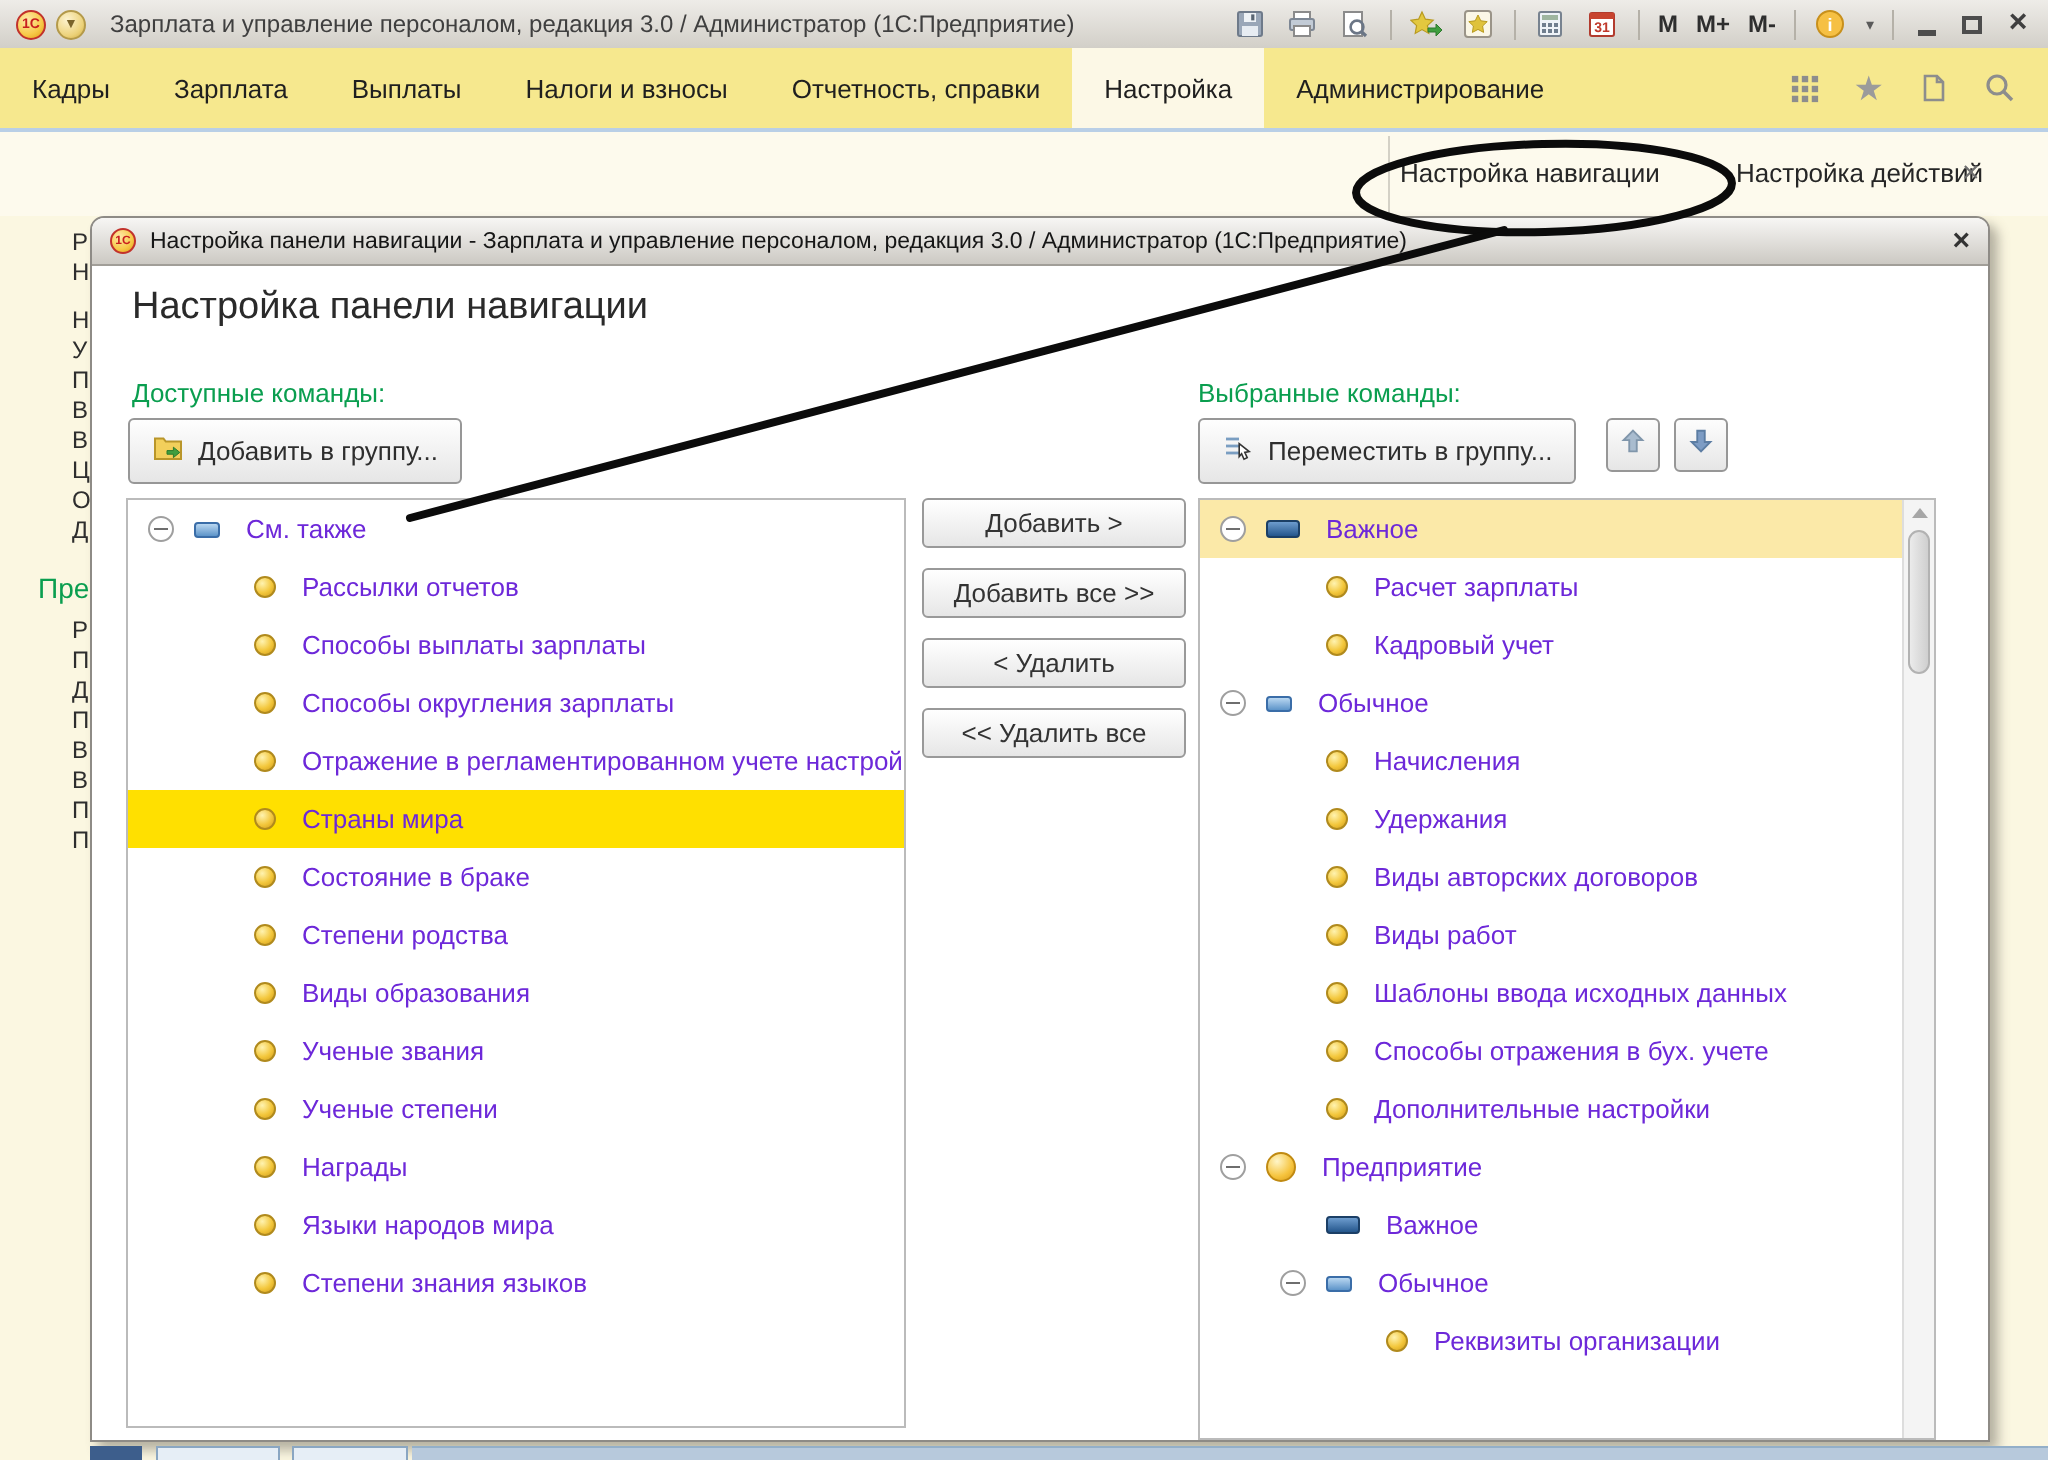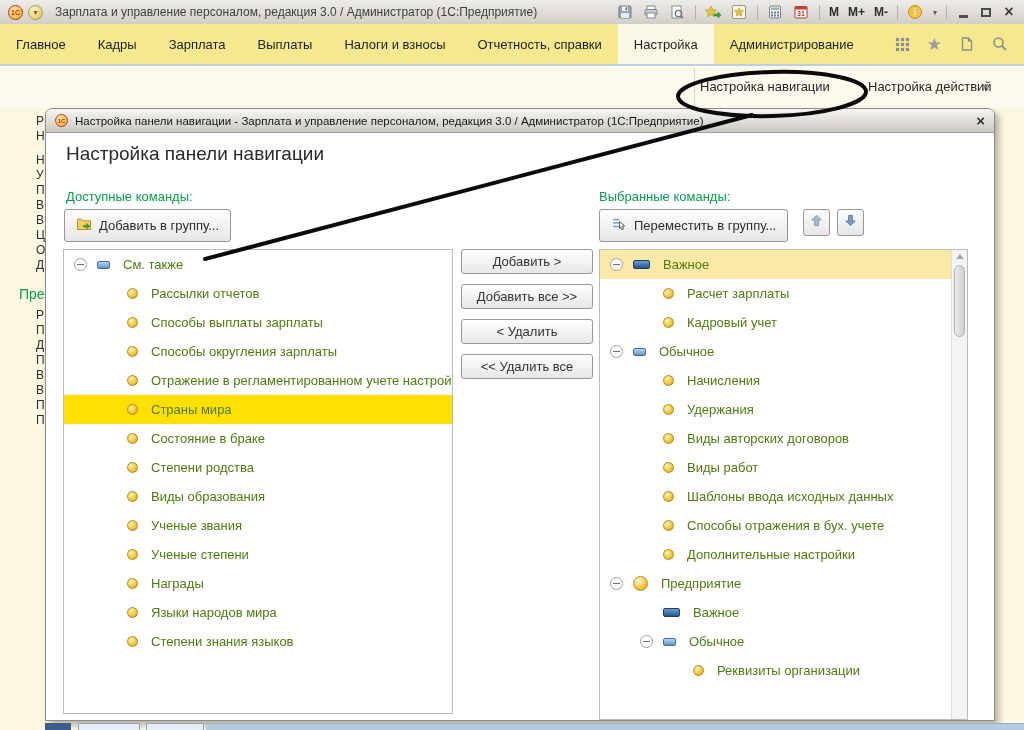--- a/index.html
+++ b/index.html
@@ -77,21 +77,21 @@
   .sq-btn{position:absolute;top:100px;width:27px;height:27px;border:1px solid #979797;border-radius:3px;
     background:linear-gradient(#fdfdfd,#e6e6e6);display:flex;align-items:center;justify-content:center;}
   #btn-up{left:757px;}
   #btn-down{left:791px;}
 
   .panel{position:absolute;border:1px solid #bbb;background:#fff;overflow:hidden;}
   #panel-avail{left:17px;top:140px;width:390px;height:465px;}
   #panel-sel{left:553px;top:140px;width:369px;height:471px;}
   #rows-sel{position:absolute;left:0;top:0;right:16px;bottom:0;overflow:hidden;}
 
-  .tree-row{height:29px;display:flex;align-items:center;font-size:13px;color:#4d7c0f;white-space:nowrap;overflow:hidden;}
+  .tree-row{height:29px;display:flex;align-items:center;font-size:13px;color:#6d28d9;white-space:nowrap;overflow:hidden;}
   .tree-row.sel-a{background:#ffe000;}
   .tree-row.sel-i{background:#fbe9a8;}
   .exp{width:13px;height:13px;border:1px solid #9f9f9f;border-radius:50%;margin-right:10px;
     position:relative;background:#fff;flex:0 0 auto;}
   .exp::before{content:"";position:absolute;left:2px;right:2px;top:5px;height:1px;background:#6e6e6e;}
   .exp.hid{visibility:hidden;}
   .ticon{display:inline-block;margin-right:13px;flex:0 0 auto;}
   .ticon.item{width:11px;height:11px;border-radius:50%;
     background:radial-gradient(circle at 35% 30%,#fff3b0,#f3c73c 55%,#cf9a18);border:1px solid #b08a1d;}
   .ticon.group-small{width:13px;height:8px;border-radius:2px;
@@ -206,21 +206,20 @@
       </span>
     <span class="win-glyph">
         <span class="g-max"></span>
       </span>
     <span class="win-glyph g-close">×</span>
   </div>
 </div>
 
 <div id="tabbar">
   <div id="tabs-holder" style="display: flex;">
-      <div class="tab">Главное</div>
       <div class="tab">Кадры</div>
       <div class="tab">Зарплата</div>
       <div class="tab">Выплаты</div>
       <div class="tab">Налоги и взносы</div>
       <div class="tab">Отчетность, справки</div>
       <div class="tab active">Настройка</div>
       <div class="tab">Администрирование</div>
     </div>
   <div class="tab-icons">
     <span class="tb-ico">

